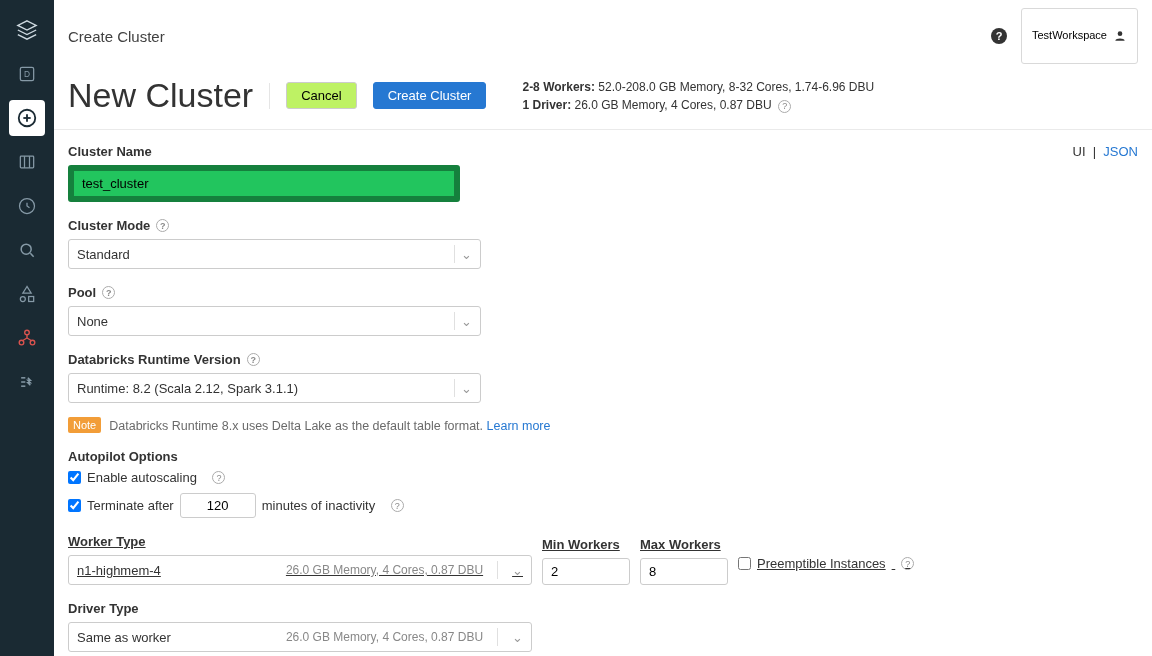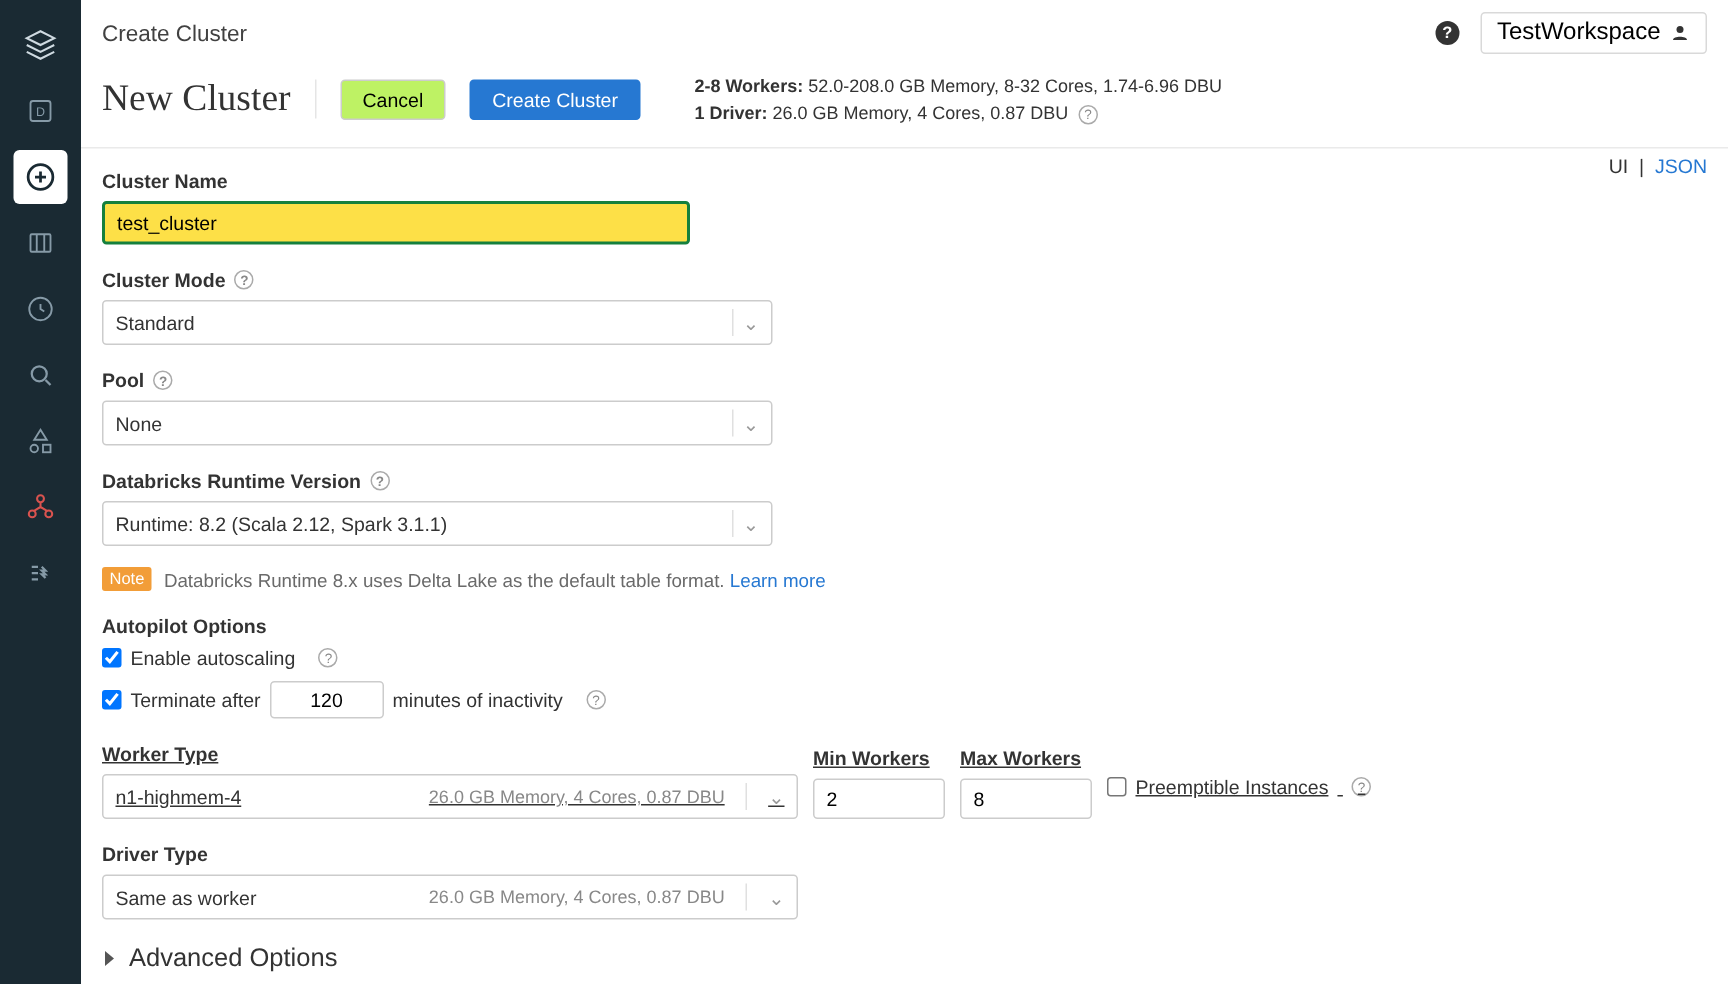--- a/index.html
+++ b/index.html
@@ -6,35 +6,35 @@
 body { font-family: -apple-system, BlinkMacSystemFont, "Segoe UI", Helvetica, Arial, sans-serif; color: #333; font-size: 13px; }
 .layout { display: flex; height: 656px; }
 .sidebar { width: 54px; background: #1a2a33; display: flex; flex-direction: column; align-items: center; padding-top: 12px; gap: 8px; }
 .nav-item { width: 36px; height: 36px; display: flex; align-items: center; justify-content: center; color: #869aa7; border-radius: 4px; cursor: pointer; }
 .nav-item.active-white { background: #fff; color: #1a2a33; }
 .nav-item.highlight-red { color: #d9534f; }
 .main { flex: 1; overflow: auto; }
 .topbar { display: flex; align-items: center; justify-content: space-between; padding: 8px 14px; }
 .breadcrumb { color: #414141; font-size: 15px; }
 .top-right { display: flex; align-items: center; gap: 14px; }
-.workspace-btn { border: 1px solid #d9d9d9; border-radius: 3px; padding: 4px 10px; background: #fff; display: flex; align-items: center; gap: 6px; font-size: 16px; }
+.workspace-btn { border: 1px solid #d9d9d9; border-radius: 3px; padding: 20px 10px; background: #fff; display: flex; align-items: flex-start; gap: 6px; font-size: 11px; }
 .title-row { display: flex; align-items: center; gap: 16px; padding: 4px 14px 0 14px; }
-.page-title { font-size: 25px; font-weight: 400; color: #333; font-family: Liberation Serif, serif; }
+.page-title { font-size: 34px; font-weight: 400; color: #333; }
 .vline { width: 1px; height: 26px; background: #e5e5e5; }
 .btn { border: 1px solid #ccc; background: #bef264; padding: 5px 14px; border-radius: 3px; cursor: pointer; font-size: 13px; }
 .btn-primary { background: #2678d2; color: #fff; border-color: #2678d2; }
 .summary { font-size: 12px; line-height: 1.5; margin-left: 20px; }
 .hr { border-bottom: 1px solid #eaeaea; margin-top: 14px; }
 .content { padding: 14px; position: relative; max-width: 1120px; }
-.view-toggle { position: absolute; right: 14px; top: 4px; font-size: 13px; }
+.view-toggle { position: absolute; right: 14px; top: 14px; font-size: 13px; }
 .view-toggle a { color: #2678d2; text-decoration: none; }
 .field-label { font-weight: bold; font-size: 13px; margin-bottom: 6px; display: flex; align-items: center; gap: 6px; }
 .section { margin-bottom: 16px; }
-.text-input { width: 392px; padding: 5px 8px; border: 2px solid #15803d; background: #fde047; border-radius: 3px; font-size: 13px; }
-.select { width: 447px; height: 30px; border: 1px solid #ccc; border-radius: 3px; display: flex; align-items: center; justify-content: space-between; padding: 0 8px; font-size: 13px; background: #fff; }
+.text-input { width: 392px; padding: 5px 8px; border: 6px solid #15803d; background: #22c55e; border-radius: 3px; font-size: 13px; }
+.select { width: 413px; height: 30px; border: 1px solid #ccc; border-radius: 3px; display: flex; align-items: center; justify-content: space-between; padding: 0 8px; font-size: 13px; background: #fff; }
 .select .divider { width: 1px; height: 18px; background: #e0e0e0; margin: 0 6px; }
 .select .chev { color: #999; }
 .note-row { display: flex; align-items: flex-end; gap: 8px; margin-top: 14px; font-size: 12.5px; color: #6a6a6a;}
 .note-badge { background: #f29d38; color: #fff; font-size: 11px; padding: 2px 5px; border-radius: 2px; }
 .note-row a { color: #2678d2; text-decoration: none; }
 .check-row { display: flex; align-items: center; gap: 6px; margin-bottom: 8px; }
 .num-input { width: 76px; padding: 4px 6px; border: 1px solid #ccc; border-radius: 3px; text-align: center; font-size: 13px; }
 .worker-row { display: flex; gap: 10px; align-items: flex-end; text-decoration: underline; }
 .worker-col .field-label { margin-bottom: 6px; }
 .wide-select { width: 464px; }

